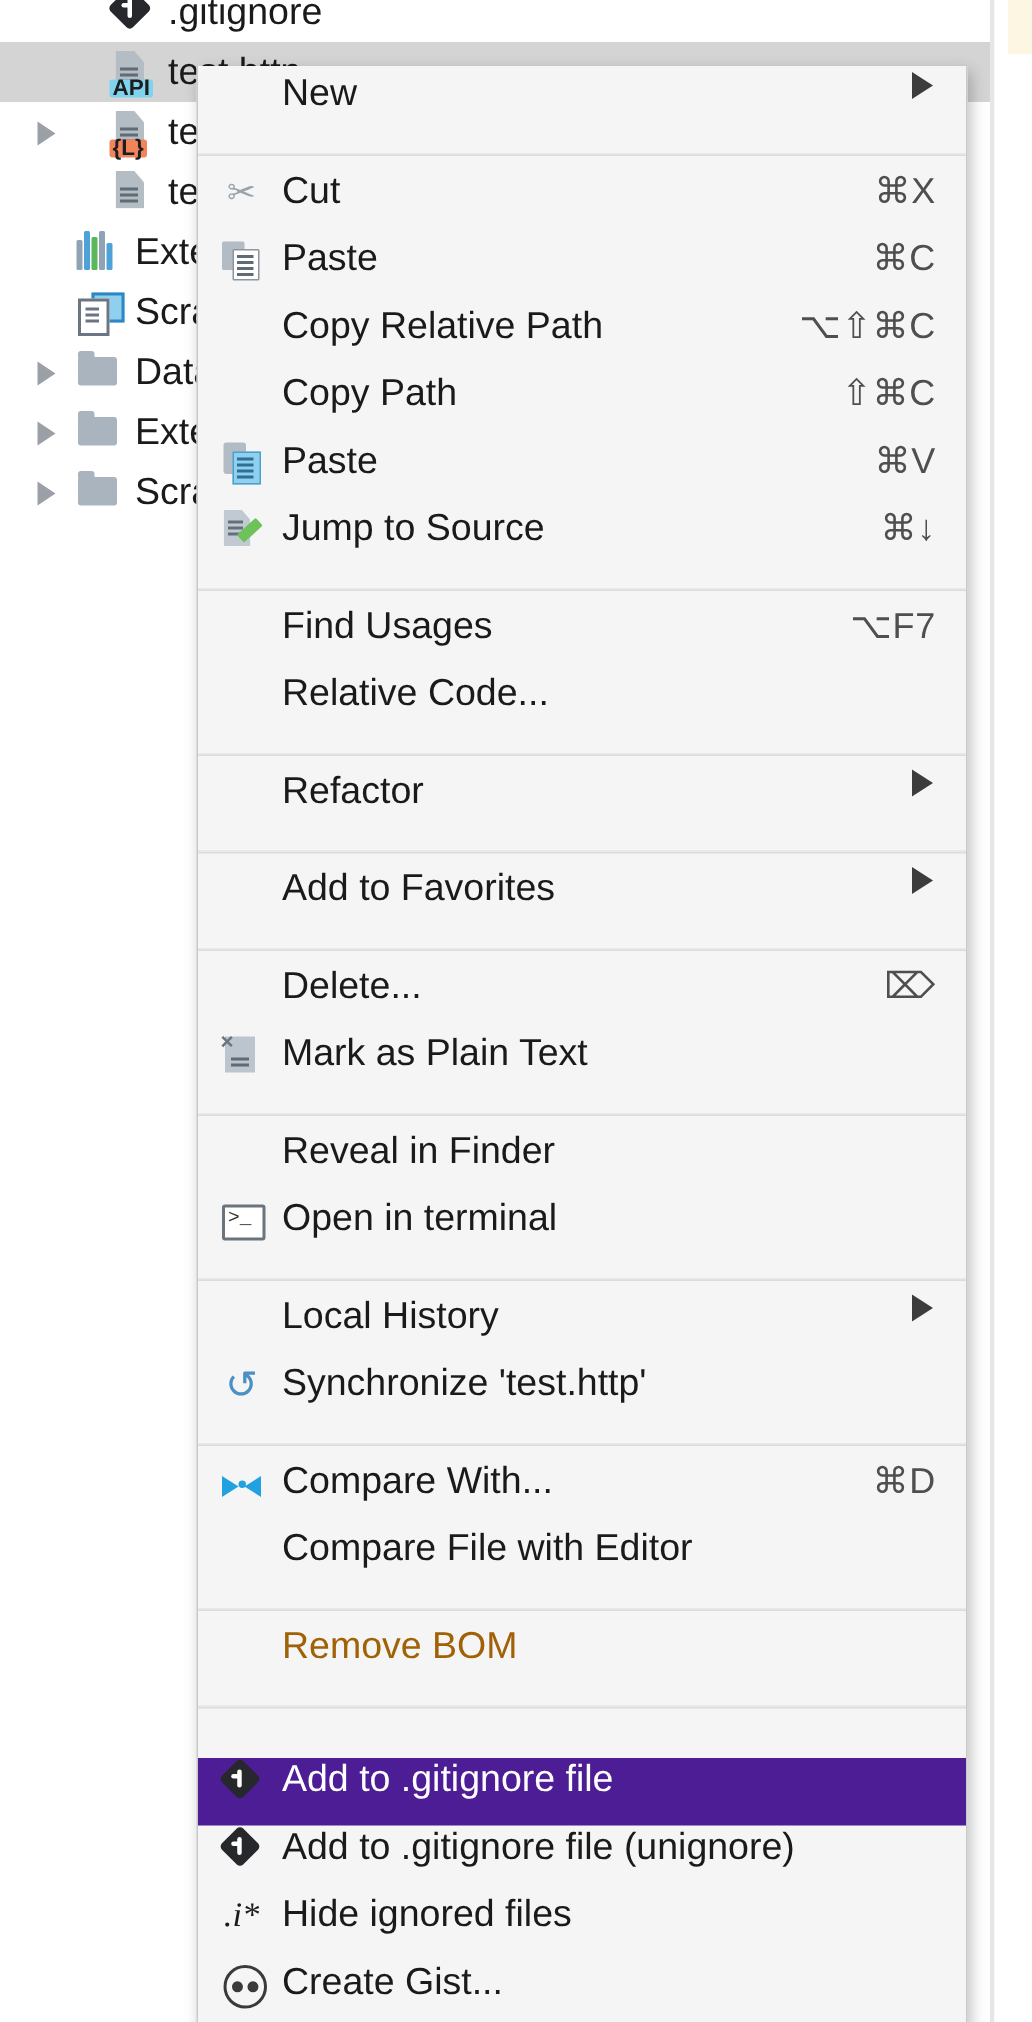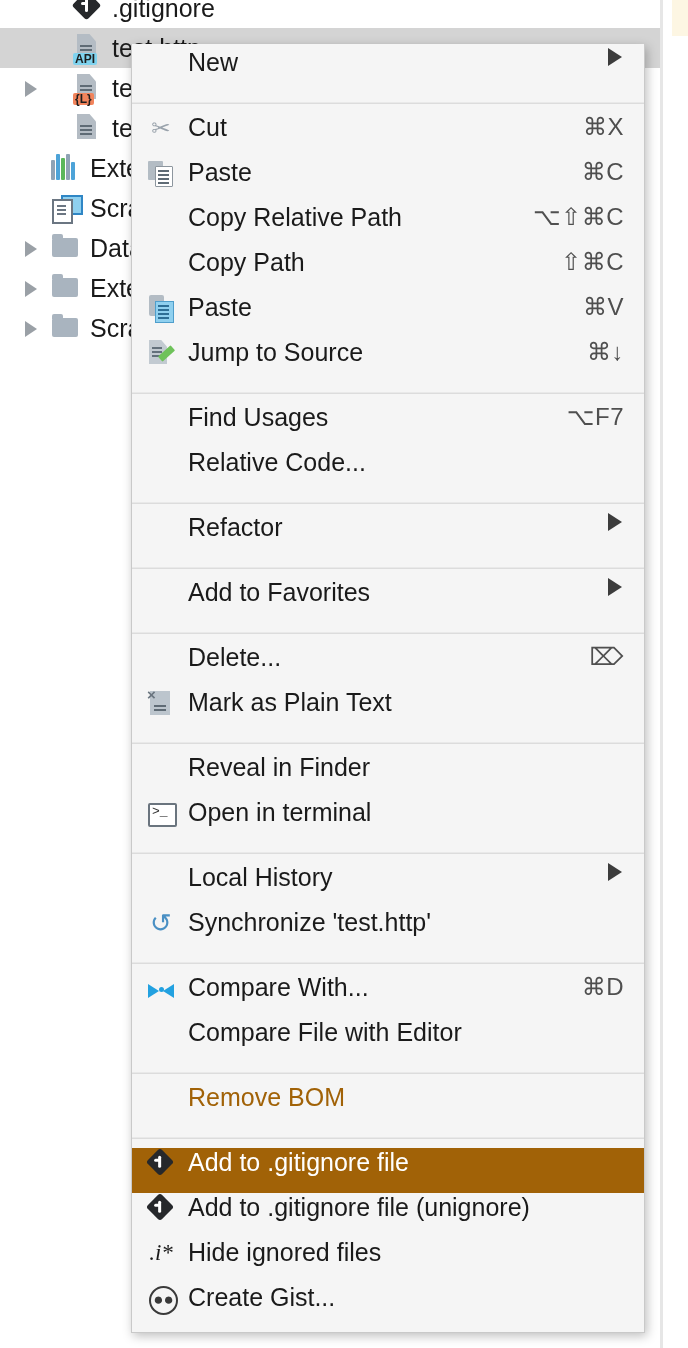--- a/index.html
+++ b/index.html
@@ -85,21 +85,21 @@
     background: #b4bcc4;
     clip-path: polygon(0 0, 66% 0, 100% 30%, 100% 100%, 0 100%);
   }
   .ic-file-page i {
     position: absolute; left: 3px; bottom: 4px;
     width: 12px; height: 2px; background: #5f6b75;
     box-shadow: 0 -4px 0 #5f6b75, 0 -8px 0 #5f6b75;
   }
   .ic-badge {
     position: absolute; left: 1px; bottom: -1px;
-    font-size: 12px; font-weight: bold;
+    font-size: 15px; font-weight: bold;
     font-family: "Liberation Sans", sans-serif;
     color: #1d1d1d;
     padding: 0 2px; line-height: 12px;
     border-radius: 2px;
   }
   .ic-badge.api { background: #7fd3ef; }
   .ic-badge.less { background: #f2845c; }
   .ic-folder {
     position: absolute; left: 2px; top: 6px;
     width: 26px; height: 19px;
@@ -163,21 +163,21 @@
   }
   .menu-item {
     position: relative;
     height: 45px;
     display: flex;
     font-size: 25px;
     color: #1a1a1a;
     white-space: nowrap;
     cursor: default;
   }
-  .menu-item.selected { background: #a16207; color: #ffffff; }
+  .menu-item.selected { background: #4c1d95; color: #ffffff; margin-top: 24px; }
   .menu-item.disabled { color: #a16207; }
   .menu-icon {
     width: 30px; height: 30px;
     margin-left: 14px;
     flex: 0 0 auto;
     position: relative;
   }
   .menu-label { margin-left: 12px; }
   .menu-shortcut {
     position: absolute;

